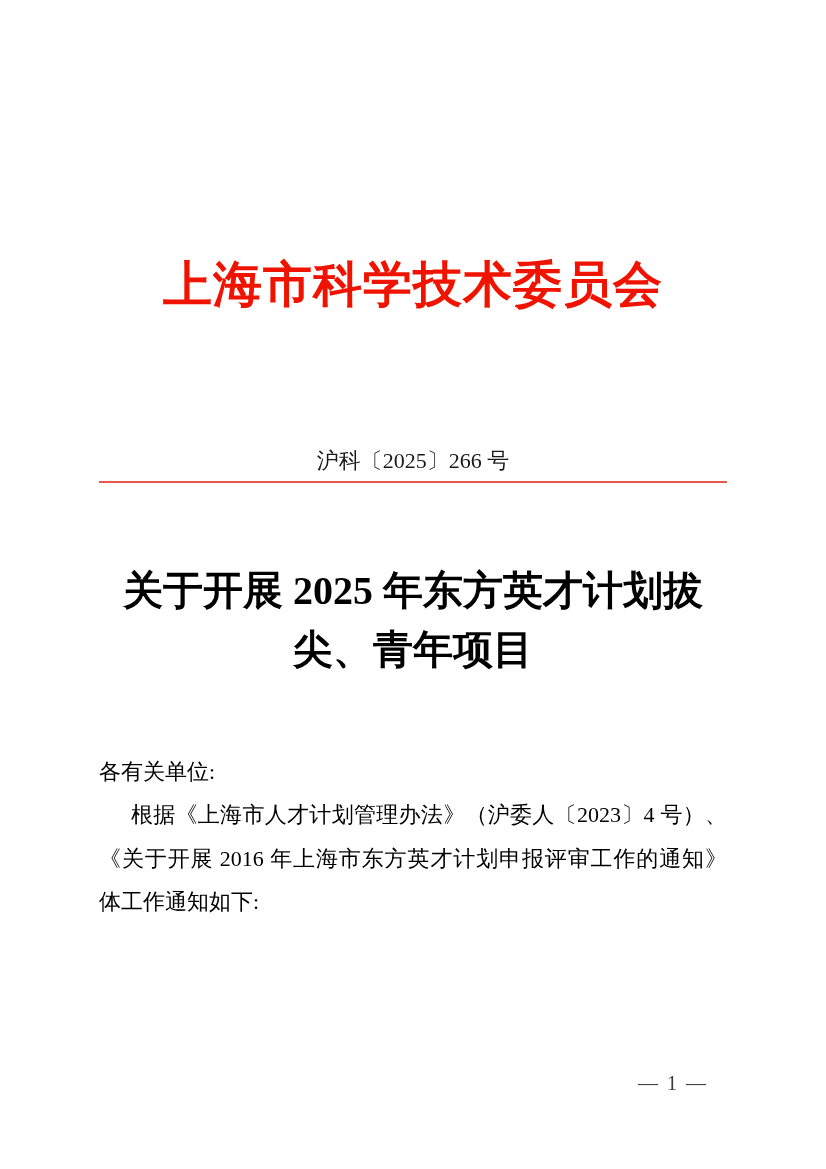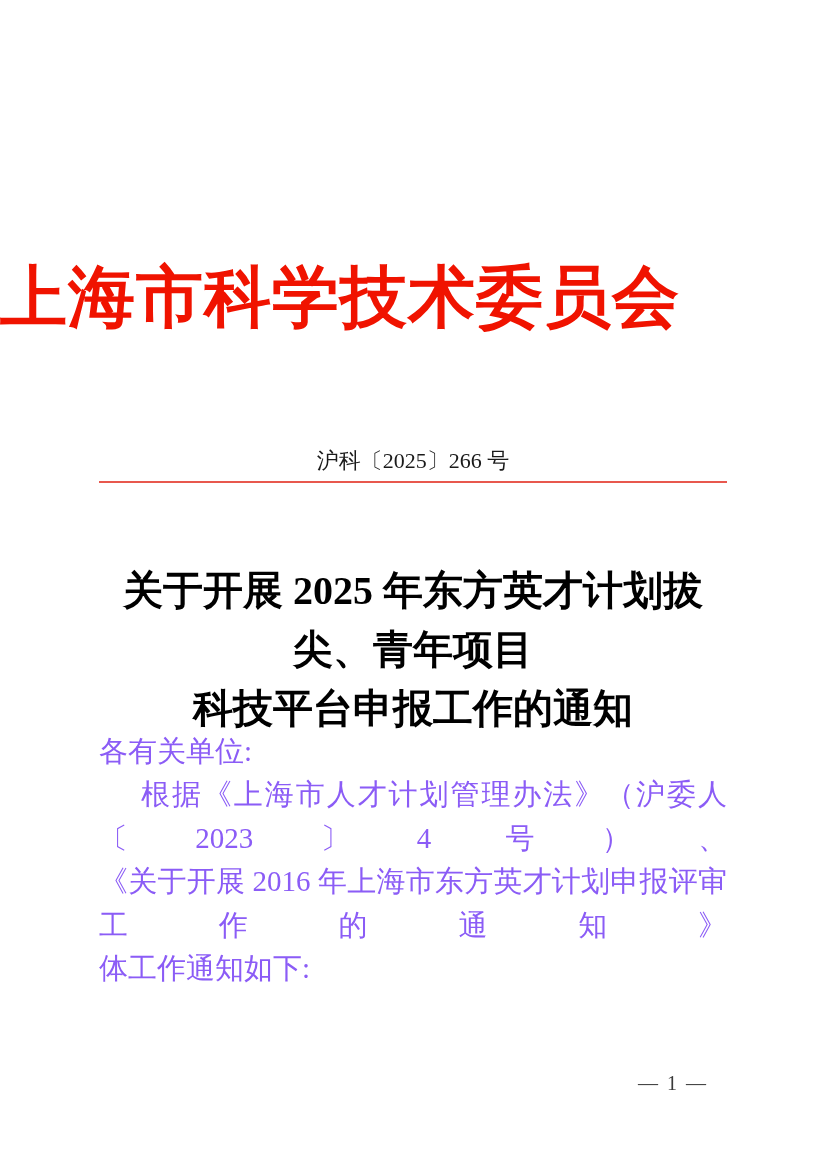--- a/index.html
+++ b/index.html
@@ -13,21 +13,22 @@
     background: #ffffff;
     font-family: "Liberation Serif", "DejaVu Serif", serif;
     color: #1c1c1c;
   }
 
   .agency-title {
     position: absolute;
     top: 252px;
     left: 0;
     width: 100%;
-    font-size: 67px;
+    text-align: center;
+    font-size: 49px;
     font-weight: 700;
     letter-spacing: 1px;
     white-space: nowrap;
   }
 
   .doc-number {
     position: absolute;
     top: 446px;
     left: 0;
     width: 100%;
@@ -52,26 +53,26 @@
     width: 628px;
     text-align: center;
     font-size: 40px;
     font-weight: 700;
     line-height: 59px;
     color: #000000;
   }
 
   .body-text {
     position: absolute;
-    top: 730px;
+    top: 750px;
     left: 99px;
     width: 628px;
-    font-size: 29px;
+    font-size: 22px;
     line-height: 43.4px;
-    color: #8b5cf6;
+    color: #000000;
   }
 
   .body-line {
     text-align: justify;
     text-align-last: justify;
   }
   .body-line.plain {
     text-align: left;
     text-align-last: left;
   }
@@ -95,21 +96,20 @@
 <div class="page">
 
   <div class="agency-title" style="color: rgb(240, 19, 0);">上海市科学技术委员会</div>
 
   <div class="doc-number">沪科〔2025〕266 号</div>
 
   <div class="red-rule" style="background: rgb(232, 88, 78);"></div>
 
   <div class="notice-title">
     <div>关于开展 2025 年东方英才计划拔尖、青年项目</div>
-    <div>科技平台申报工作的通知</div>
   </div>
 
   <div class="body-text">
     <div class="body-line plain">各有关单位:</div>
     <div class="body-line indent">根据《上海市人才计划管理办法》（沪委人〔2023〕4 号）、</div>
     <div class="body-line">《关于开展 2016 年上海市东方英才计划申报评审工作的通知》</div>
     <div class="body-line plain">体工作通知如下:</div>
   </div>
 
   <div class="page-footer">— 1 —</div>

